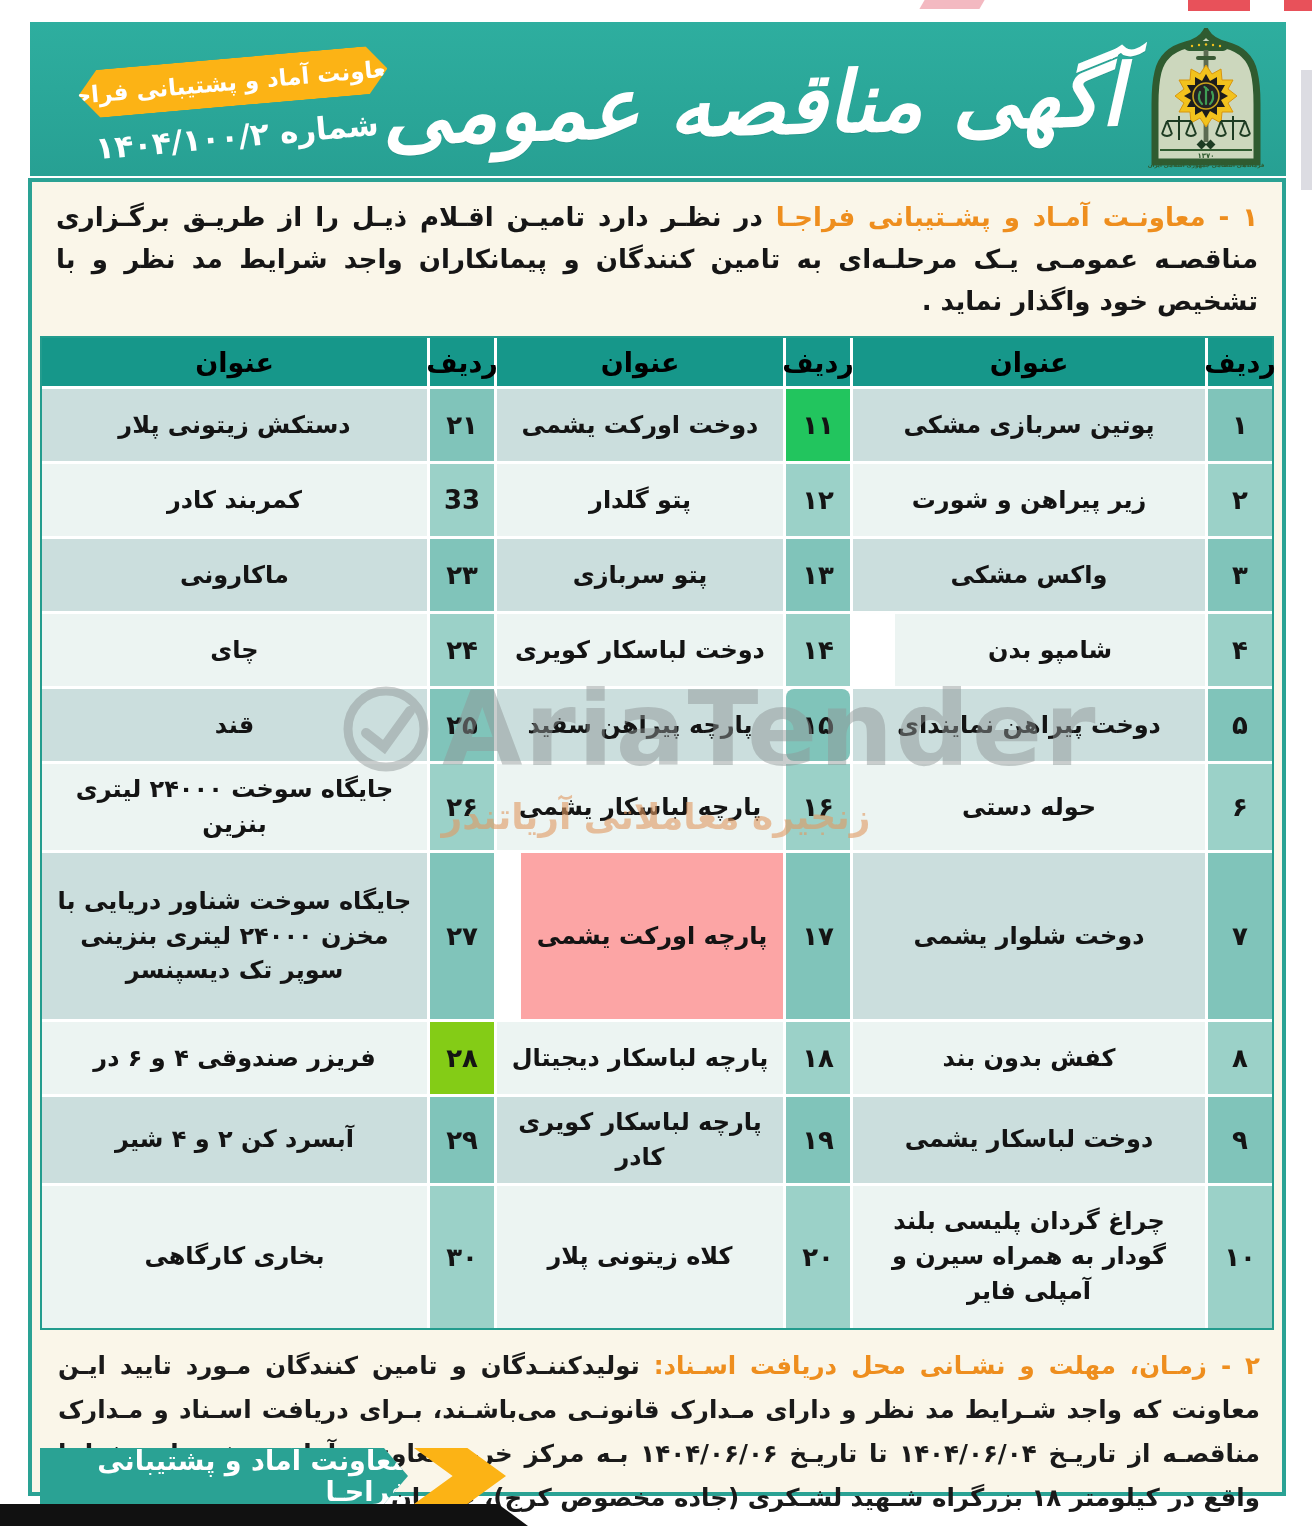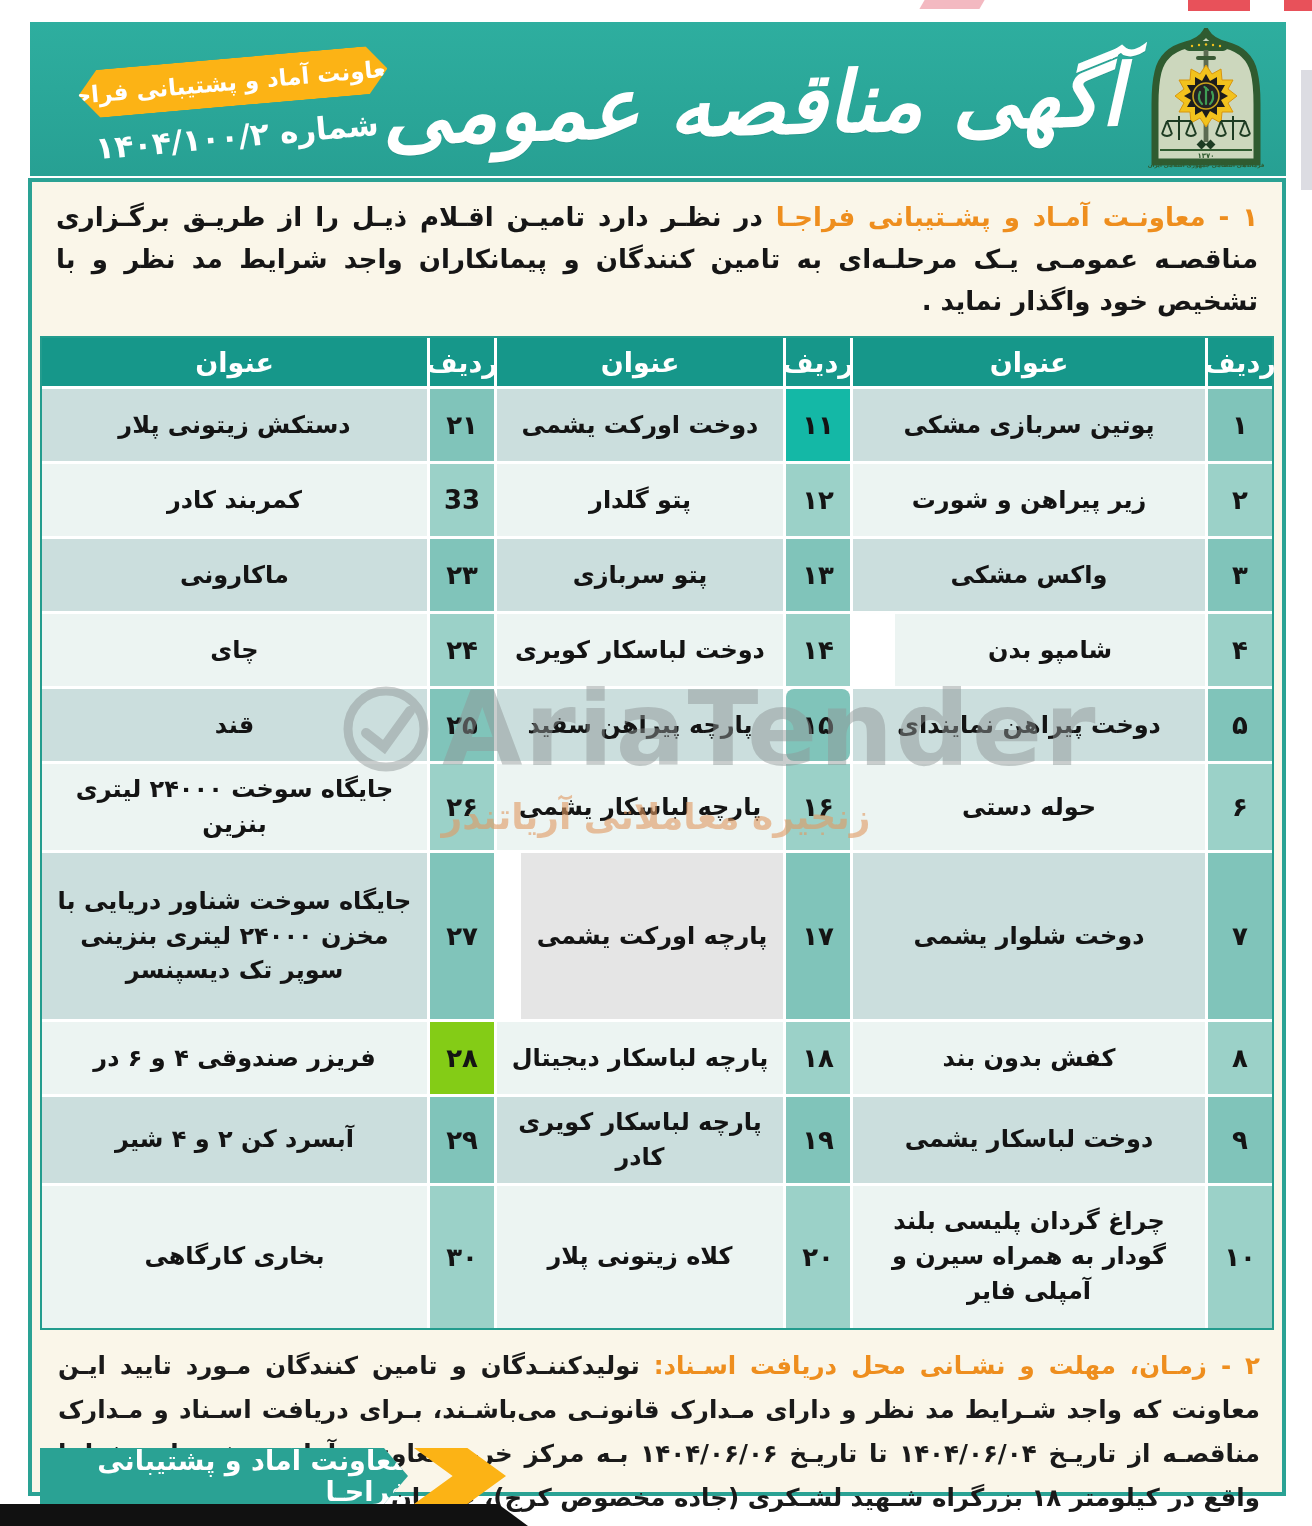--- a/index.html
+++ b/index.html
@@ -46,21 +46,21 @@
   }
   .intro .lead{color:#ee8e1e;}
   
   .tbl{
     direction:rtl;margin:4px 8px 0 8px;background:#ffffff;
     border:2px solid #239c8e;display:grid;gap:3px;
     grid-template-columns:64px 352px 64px 286px 64px 1fr;
   }
   .cell{display:flex;align-items:center;justify-content:center;
     text-align:center;color:#141414;font-weight:bold;direction:rtl;}
-  .cell.hd{background:#16978a;color:#ffffff;font-size:27px;min-height:48px;}
+  .cell.hd{background:#16978a;color:#000000;font-size:27px;min-height:48px;}
   .cell.num{font-size:26px;}
   .cell.ttl{font-size:24px;padding:8px 12px;line-height:1.45;}
   
   .sections{padding:14px 22px 0 26px;direction:rtl;}
   .section{
     margin:0 0 6px 0;color:#1a1a1a;font-size:24.5px;font-weight:bold;
     line-height:1.8;text-align:justify;text-align-last:right;
   }
   .h-orange{color:#ee8e1e;}
   
@@ -176,21 +176,21 @@
 
   <div class="tbl" id="items-table">
       <div class="cell hd">ردیف</div>
       <div class="cell hd">عنوان</div>
       <div class="cell hd">ردیف</div>
       <div class="cell hd">عنوان</div>
       <div class="cell hd">ردیف</div>
       <div class="cell hd">عنوان</div>
       <div class="cell num r-odd" style="min-height: 56px; background: rgb(128, 196, 186);">۱</div>
       <div class="cell ttl r-odd" style="min-height: 56px; background: rgb(203, 222, 221);">پوتین سربازی مشکی</div>
-      <div class="cell num r-odd" style="min-height: 56px; background: #14b8a6;">۱۱</div>
+      <div class="cell num r-odd" style="min-height: 56px; background: #22c55e;">۱۱</div>
       <div class="cell ttl r-odd" style="min-height: 56px; background: rgb(203, 222, 221);">دوخت اورکت یشمی</div>
       <div class="cell num r-odd" style="min-height: 56px; background: rgb(128, 196, 186);">۲۱</div>
       <div class="cell ttl r-odd" style="min-height: 56px; background: rgb(203, 222, 221);">دستکش زیتونی پلار</div>
       <div class="cell num r-even" style="min-height: 56px; background: rgb(155, 209, 200);">۲</div>
       <div class="cell ttl r-even" style="min-height: 56px; background: rgb(236, 244, 242);">زیر پیراهن و شورت</div>
       <div class="cell num r-even" style="min-height: 56px; background: rgb(155, 209, 200);">۱۲</div>
       <div class="cell ttl r-even" style="min-height: 56px; background: rgb(236, 244, 242);">پتو گلدار</div>
       <div class="cell num r-even" style="min-height: 56px; background: rgb(155, 209, 200);">33</div>
       <div class="cell ttl r-even" style="min-height: 56px; background: rgb(236, 244, 242);">کمربند کادر</div>
       <div class="cell num r-odd" style="min-height: 56px; background: rgb(128, 196, 186);">۳</div>
@@ -213,21 +213,21 @@
       <div class="cell ttl r-odd" style="min-height: 56px; background: rgb(203, 222, 221);">قند</div>
       <div class="cell num r-even" style="min-height: 64px; background: rgb(155, 209, 200);">۶</div>
       <div class="cell ttl r-even" style="min-height: 64px; background: rgb(236, 244, 242);">حوله دستی</div>
       <div class="cell num r-even" style="min-height: 64px; background: rgb(155, 209, 200);">۱۶</div>
       <div class="cell ttl r-even" style="min-height: 64px; background: rgb(236, 244, 242);">پارچه لباسکار یشمی</div>
       <div class="cell num r-even" style="min-height: 64px; background: rgb(155, 209, 200);">۲۶</div>
       <div class="cell ttl r-even" style="min-height: 64px; background: rgb(236, 244, 242);">جایگاه سوخت ۲۴۰۰۰ لیتری بنزین</div>
       <div class="cell num r-odd" style="min-height: 150px; background: rgb(128, 196, 186);">۷</div>
       <div class="cell ttl r-odd" style="min-height: 150px; background: rgb(203, 222, 221);">دوخت شلوار یشمی</div>
       <div class="cell num r-odd" style="min-height: 150px; background: rgb(128, 196, 186);">۱۷</div>
-      <div class="cell ttl r-odd" style="min-height: 150px; background: #e5e5e5; margin-left: 24px;">پارچه اورکت یشمی</div>
+      <div class="cell ttl r-odd" style="min-height: 150px; background: #fca5a5; margin-left: 24px;">پارچه اورکت یشمی</div>
       <div class="cell num r-odd" style="min-height: 150px; background: rgb(128, 196, 186);">۲۷</div>
       <div class="cell ttl r-odd" style="min-height: 150px; background: rgb(203, 222, 221);">جایگاه سوخت شناور دریایی با مخزن ۲۴۰۰۰ لیتری بنزینی سوپر تک دیسپنسر</div>
       <div class="cell num r-even" style="min-height: 56px; background: rgb(155, 209, 200);">۸</div>
       <div class="cell ttl r-even" style="min-height: 56px; background: rgb(236, 244, 242);">کفش بدون بند</div>
       <div class="cell num r-even" style="min-height: 56px; background: rgb(155, 209, 200);">۱۸</div>
       <div class="cell ttl r-even" style="min-height: 56px; background: rgb(236, 244, 242);">پارچه لباسکار دیجیتال</div>
       <div class="cell num r-even" style="min-height: 56px; background: #84cc16;">۲۸</div>
       <div class="cell ttl r-even" style="min-height: 56px; background: rgb(236, 244, 242);">فریزر صندوقی ۴ و ۶ در</div>
       <div class="cell num r-odd" style="min-height: 56px; background: rgb(128, 196, 186);">۹</div>
       <div class="cell ttl r-odd" style="min-height: 56px; background: rgb(203, 222, 221);">دوخت لباسکار یشمی</div>

